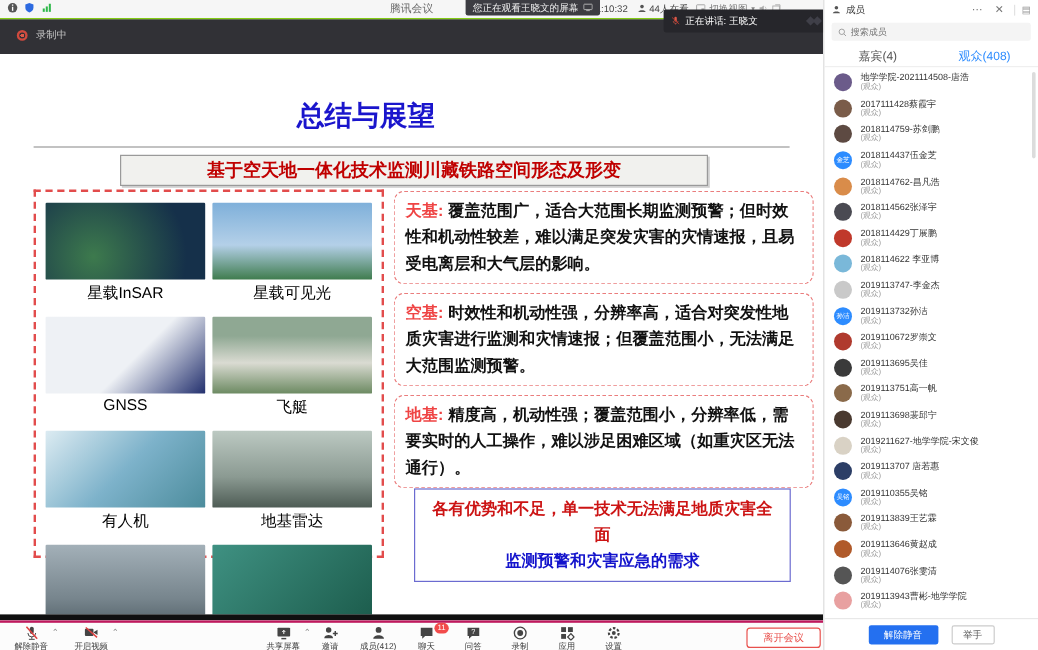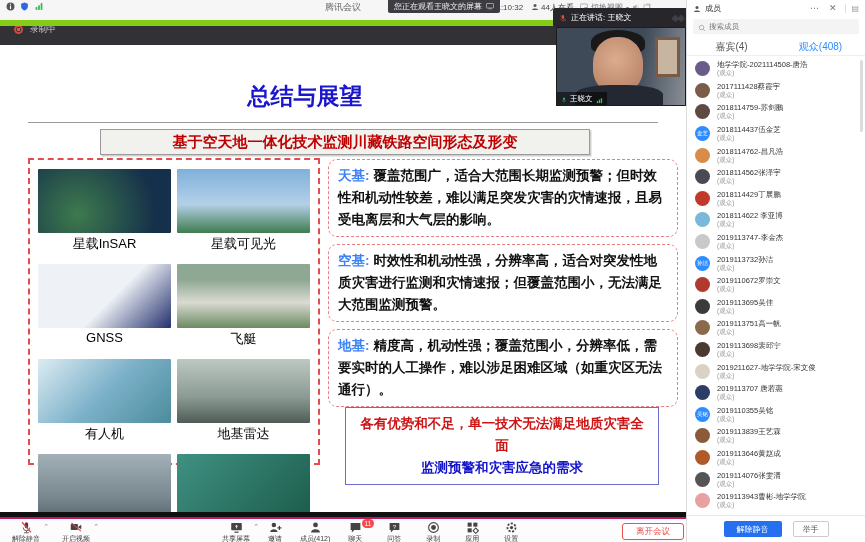--- a/index.html
+++ b/index.html
@@ -1,22 +1,22 @@
 <!DOCTYPE html>
 <html><head>
 <meta charset="utf-8">
 <style>
   * { margin:0; padding:0; box-sizing:border-box; }
   html,body { width:865px; height:542px; overflow:hidden; background:#fff;
     font-family:"Liberation Sans","DejaVu Sans",sans-serif; }
   #window { position:relative; width:865px; height:542px; background:#fff; }
 
   
-  .titlebar { position:absolute; left:0; top:0; width:865px; height:26px;
-    background:#f6f6f6; border-bottom:6px solid #84cc16; z-index:5; }
+  .titlebar { position:absolute; left:0; top:0; width:865px; height:16px;
+    background:#f6f6f6; border-bottom:1px solid #84cc16; z-index:5; }
   .tb-status { position:absolute; left:6px; top:2px; display:flex; gap:5px; align-items:center; }
   .tb-status svg { display:block; }
   .app-title { position:absolute; left:0; top:1px; width:686px; text-align:center;
     font-size:9px; color:#666; }
   .watch-toast { position:absolute; left:388px; top:0; height:13px; padding:0 6px;
     background:#3c3c42; color:#f0f0f0; font-size:8px; display:flex; align-items:center;
     gap:4px; border-radius:0 0 2px 2px; z-index:6; }
   .tb-timer { position:absolute; left:492px; top:3px; font-size:8px; color:#444; }
   .tb-attendees { position:absolute; left:531px; top:2px; font-size:8px; color:#444;
     display:flex; gap:2px; align-items:center; }
@@ -55,21 +55,21 @@
   .ph-4 { background:linear-gradient(180deg,#8fa893 25%,#dadbd2 60%,#6c8a62 100%); }
   .ph-5 { background:linear-gradient(135deg,#dcebf2,#7db2ca 50%,#4c8c9c); }
   .ph-6 { background:linear-gradient(180deg,#bcc9c2 0%,#8b9a92 60%,#4e5c55 100%); }
   .ph-7 { background:linear-gradient(180deg,#a3b0b8 0%,#77858d 70%,#5a686f 100%); }
   .ph-8 { background:linear-gradient(135deg,#3f9182 0%,#1c5c4c 100%); }
 
   .points { position:absolute; left:328px; top:114px; width:350px;
     display:flex; flex-direction:column; gap:7px; }
   .point-box { border:1.5px dashed #ea7d7d; border-radius:9px; padding:5px 9px;
     font-size:13.5px; line-height:22px; font-weight:600; color:#111; background:#fff; }
-  .point-label { color:#3b82f6; font-weight:700; margin-right:4px; }
+  .point-label { color:#ef4444; font-weight:700; margin-right:4px; }
 
   .conclusion { position:absolute; left:345px; top:362px; width:314px;
     border:1.5px solid #6b6bd0; padding:5px 14px; text-align:center;
     font-size:13.5px; font-weight:700; line-height:22px; background:#fff; }
   .concl-1 { color:#cc1414; display:block; }
   .concl-2 { color:#1414cc; display:block; }
 
   
   .speak-toast { position:absolute; left:553px; top:8px; width:136px; height:19px;
     background:#26262b; border-radius:2px; display:flex; align-items:center;
@@ -269,39 +269,20 @@
   <div class="speak-toast">
     <span><svg width="8" height="9" viewBox="0 0 16 16">
           <rect x="6" y="1" width="4" height="8" rx="2" fill="#e05a4a"></rect>
           <path d="M4 8a4 4 0 0 0 8 0" stroke="#e05a4a" fill="none"></path>
           <line x1="8" y1="12" x2="8" y2="14" stroke="#e05a4a"></line>
           <line x1="2" y1="2" x2="14" y2="13" stroke="#c03a30" stroke-width="1.5"></line>
         </svg></span>
     <span class="txt">正在讲话: 王晓文</span>
     <span class="wm">◆◆</span>
   </div>
-  <div class="video-thumb">
-    <div class="vt-frame"></div>
-    <div class="vt-hair"></div>
-    <div class="vt-face"></div>
-    <div class="vt-body"></div>
-    <div class="vt-label">
-      <span><svg width="6" height="8" viewBox="0 0 16 16">
-            <rect x="6" y="1" width="4" height="8" rx="2" fill="#3cc45a"></rect>
-            <path d="M4 8a4 4 0 0 0 8 0" stroke="#3cc45a" fill="none"></path>
-            <line x1="8" y1="12" x2="8" y2="15" stroke="#3cc45a"></line>
-          </svg></span>
-      <span class="nm">王晓文</span>
-      <span><svg width="7" height="7" viewBox="0 0 16 16">
-            <rect x="2" y="9" width="3" height="5" fill="#3cc45a"></rect>
-            <rect x="6.5" y="6" width="3" height="8" fill="#3cc45a"></rect>
-            <rect x="11" y="3" width="3" height="11" fill="#3cc45a"></rect>
-          </svg></span>
-    </div>
-  </div>
 
   <div class="bottom-black"></div>
   <div class="toolbar">
     <div class="tb-group-left">
 
     <div class="tb-item">
           <span class="tb-icon">
             <svg width="13" height="13" viewBox="0 0 16 16">
               <rect x="6" y="1.5" width="4" height="7.5" rx="2" fill="#444"></rect>
               <path d="M4 8a4 4 0 0 0 8 0" stroke="#444" fill="none"></path>

